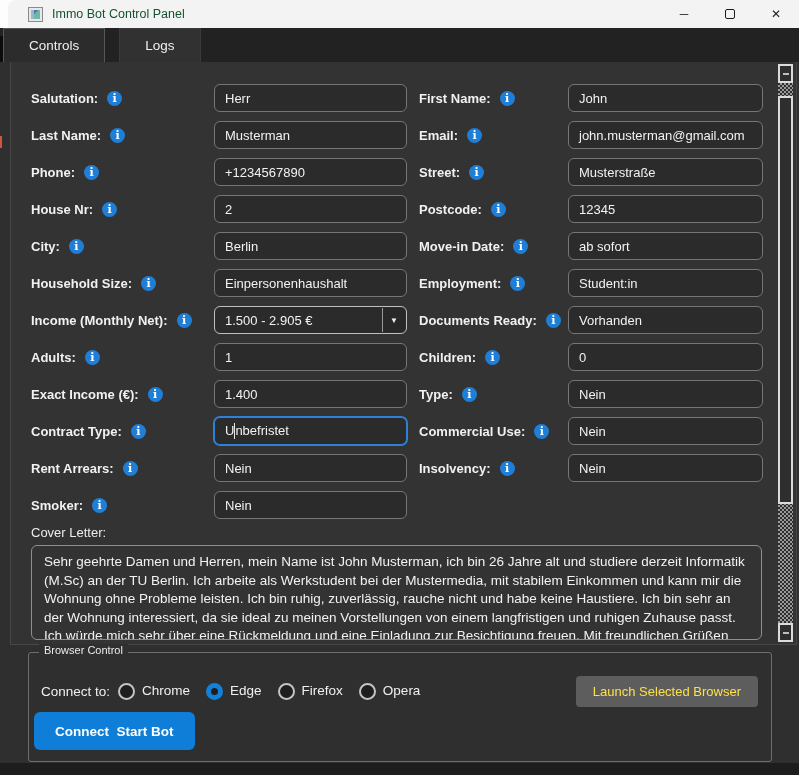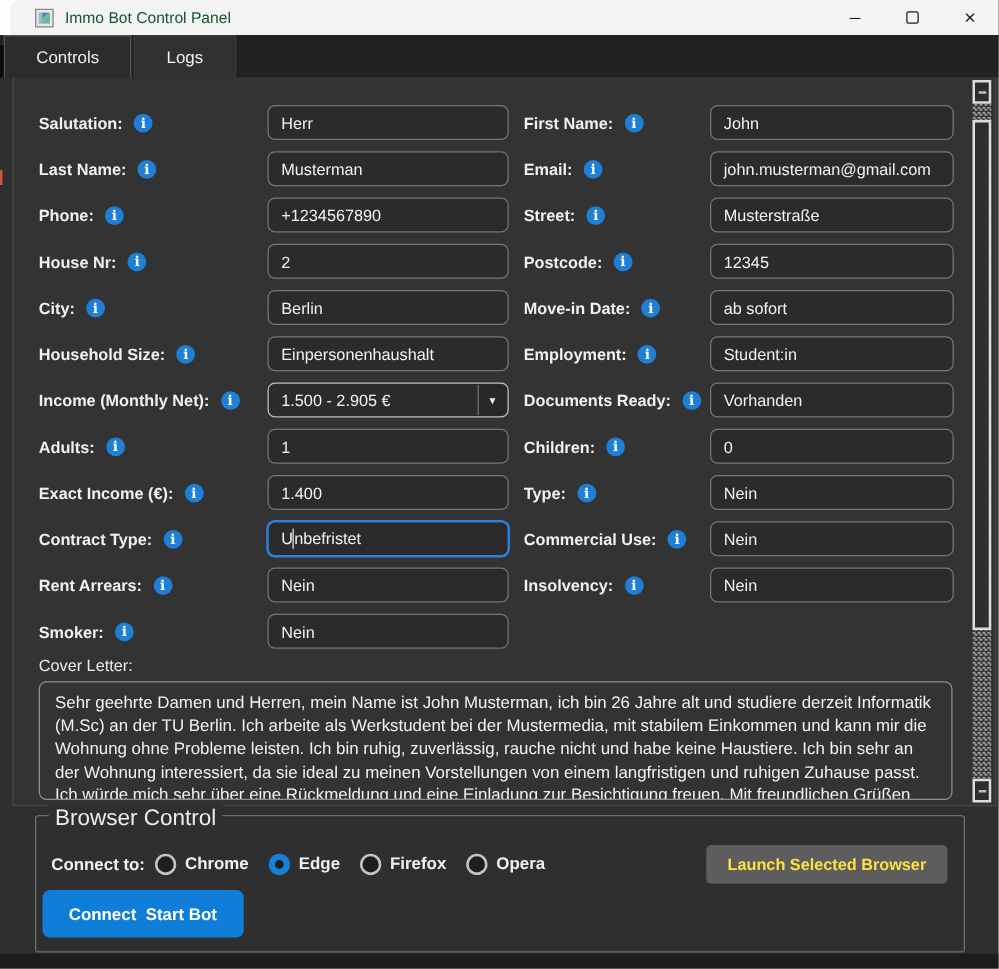--- a/index.html
+++ b/index.html
@@ -21,21 +21,21 @@
     box-shadow:inset 0 0 0 2px #e8e8e8, inset 3px 0 0 2px #9fb6c6;}
   .win-title{margin-left:9px; font-size:12.5px; color:#14532d;}
   .win-controls{margin-left:auto; display:flex; height:100%;}
   .win-btn{width:46px; height:28px; display:flex; align-items:center; justify-content:center; color:#1b1b1b;}
   .win-btn .min-glyph{font-size:12px; line-height:1;}
   .win-btn .max-glyph{width:10px; height:10px; border:1.2px solid #1b1b1b; border-radius:2px;}
   .win-btn .close-glyph{font-size:12px; line-height:1;}
 
   
   .tabbar{position:absolute; top:28px; left:0; right:0; height:34px; background:#222222;
-    display:flex; align-items:stretch; padding-left:3px;}
+    display:flex; align-items:stretch; padding-left:3px;gap:12px;}
   .tab{display:flex; align-items:center; justify-content:center; padding:0 25px;
     font-size:13.5px; color:#f0f0f0; background:#313131; border:1px solid #3a3a3a; border-bottom:none; margin-right:2px;}
   .tab.active{background:#2c2c2c; border-color:#575757;}
 
   
   .content{position:absolute; top:62px; left:10px; width:787px; height:583px;
     background:var(--panel); border:1px solid #474747; border-top:none;}
   .form-grid{display:grid; grid-template-columns:183px 193px 12px 149px 195px;
     grid-auto-rows:28px; row-gap:9px; padding:22px 0 0 20px;}
   .flabel{display:flex; align-items:center; gap:9px; color:#f1f1f1; font-size:13px; font-weight:bold; overflow:hidden;}
@@ -65,22 +65,22 @@
   .sb-btn{position:absolute; left:0; right:0; height:19px; background:#2e2e2e; border:2px solid #dcdcdc;
     display:flex; align-items:center; justify-content:center;}
   .sb-btn.up{top:0;} .sb-btn.down{bottom:0;}
   .sb-btn .dash{width:6px; height:2px; background:#bdbdbd;}
   .sb-thumb{position:absolute; left:0; right:0; top:32px; height:408px; background:#2e2e2e; border:2px solid #dcdcdc;}
 
   
   .groupbox{position:absolute; left:28px; top:652px; width:744px; height:110px;
     border:1px solid #6e6e6e; border-radius:3px;}
   .legend{position:absolute; top:-9px; left:10px; padding:0 5px; background:var(--body);
-    font-size:18px; color:#ececec;}
-  .connect-row{position:absolute; top:22px; left:12px; right:13px; height:32px; display:flex; align-items:center;font-weight:bold;}
+    font-size:11px; color:#ececec;}
+  .connect-row{position:absolute; top:22px; left:12px; right:13px; height:32px; display:flex; align-items:center;}
   .connect-label{font-size:13.5px; color:#f0f0f0; margin-right:8px;}
   .radio-item{display:flex; align-items:flex-start; margin-right:16px;}
   .radio-dot{width:17px; height:17px; border-radius:50%; background:#1e1e1e; border:2px solid #c4c4c4; margin-right:7px;}
   .radio-dot.selected{border:5px solid #1580d8;}
   .radio-label{font-size:13.5px; color:#f0f0f0;}
   .launch-btn{margin-left:auto; height:31px; padding:0 17px; background:#5d5d5d; border-radius:4px;
     color:#fde047; font-size:13px; display:flex; align-items:center;}
   .start-btn{position:absolute; left:5px; top:59px; height:38px; padding:0 21px; background:var(--accent);
     border-radius:6px; color:#ffffff; font-size:13.5px; font-weight:bold; display:flex; align-items:center;
     white-space:pre;}

